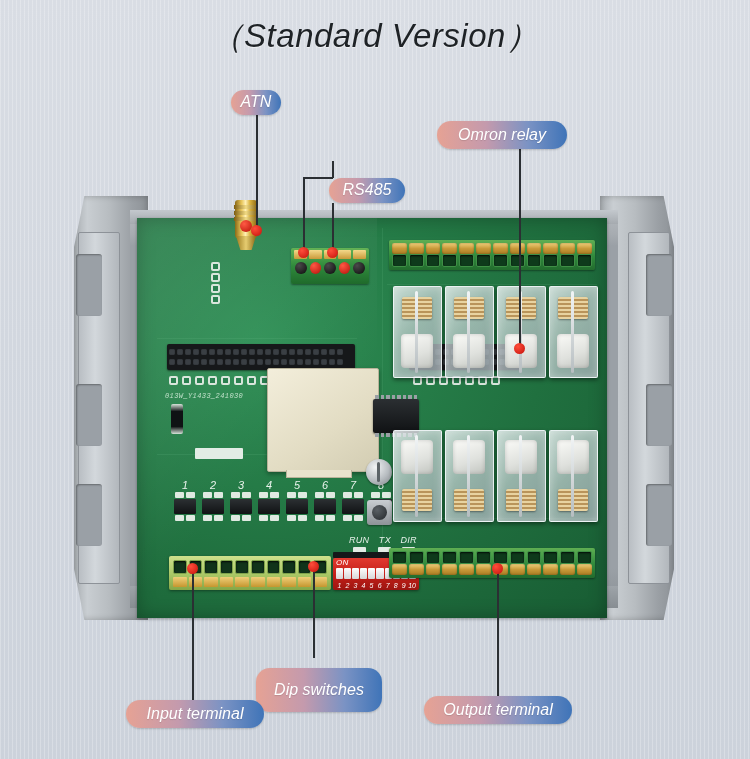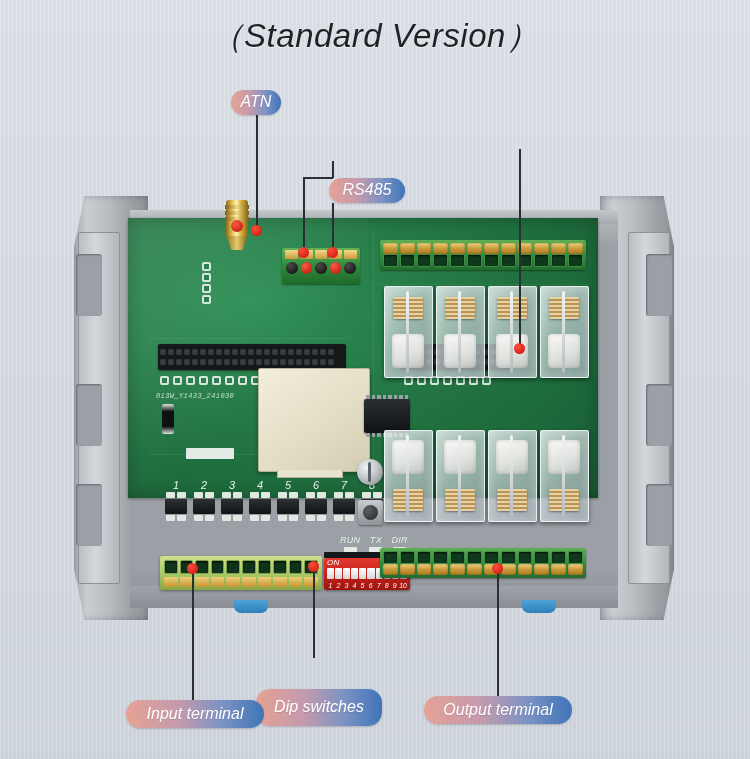--- a/index.html
+++ b/index.html
@@ -70,21 +70,21 @@
   }
   #chassis .topbar{position:absolute;left:0;top:0;width:100%;height:14px;
     background:linear-gradient(180deg,#c3c8cd,#a5aaaf);}
   #chassis .botbar{position:absolute;left:0;bottom:0;width:100%;height:22px;
     background:linear-gradient(180deg,#9ea4a9,#878d92);}
   .clip{position:absolute;bottom:-5px;width:34px;height:13px;border-radius:0 0 7px 7px;
     background:linear-gradient(180deg,#4da3d8,#2e7fb8);}
 
   
   #pcb{
-    position:absolute;left:54px;top:22px;width:470px;height:280px;
+    position:absolute;left:63px;top:22px;width:470px;height:400px;
     background:
       radial-gradient(ellipse at 26% 30%, #2e8f55 0%, #20703f 58%, #185c33 100%);
     box-shadow:inset 0 0 18px rgba(0,0,0,.28),0 1px 3px rgba(0,0,0,.35);
   }
   .pcbtrace{position:absolute;background:rgba(120,200,150,.14);}
 
   
   #pcb .lighthalf{position:absolute;left:0;top:0;width:240px;height:100%;
     background:linear-gradient(135deg,rgba(255,255,255,.10),rgba(255,255,255,0) 60%);}
 
@@ -727,17 +727,18 @@
   <div class="dot" style="left:251px;top:225px;"></div>
   <div class="dot" style="left:298px;top:247px;"></div>
   <div class="dot" style="left:327px;top:247px;"></div>
   <div class="dot" style="left:514px;top:343px;"></div>
   <div class="dot" style="left:187px;top:563px;"></div>
   <div class="dot" style="left:308px;top:561px;"></div>
   <div class="dot" style="left:492px;top:563px;"></div>
 
   <div class="label" id="lbl-atn" style="left: 231px; top: 90px; width: 50px; height: 25px; display: flex; align-items: center; justify-content: center; border-radius: 12.5px;">ATN</div>
   <div class="label" id="lbl-rs485" style="left: 329px; top: 178px; width: 76px; height: 25px; display: flex; align-items: center; justify-content: center; border-radius: 12.5px;">RS485</div>
-  <div class="label" id="lbl-dip" style="left: 256px; top: 689px; width: 126px; height: 37px; display: flex; align-items: center; justify-content: center; border-radius: 14px;">Dip switches</div>
+  <div class="label" id="lbl-omron" style="left: 437px; top: 121px; width: 130px; height: 28px; display: flex; align-items: center; justify-content: center; border-radius: 14px;">Omron relay</div>
+  <div class="label" id="lbl-dip" style="left: 256px; top: 668px; width: 126px; height: 44px; display: flex; align-items: center; justify-content: center; border-radius: 14px;">Dip switches</div>
   <div class="label" id="lbl-output" style="left: 424px; top: 696px; width: 148px; height: 28px; display: flex; align-items: center; justify-content: center; border-radius: 14px;">Output terminal</div>
   <div class="label" id="lbl-input" style="left: 126px; top: 700px; width: 138px; height: 28px; display: flex; align-items: center; justify-content: center; border-radius: 14px;">Input terminal</div>
 
 </div>
 
 </body></html>

